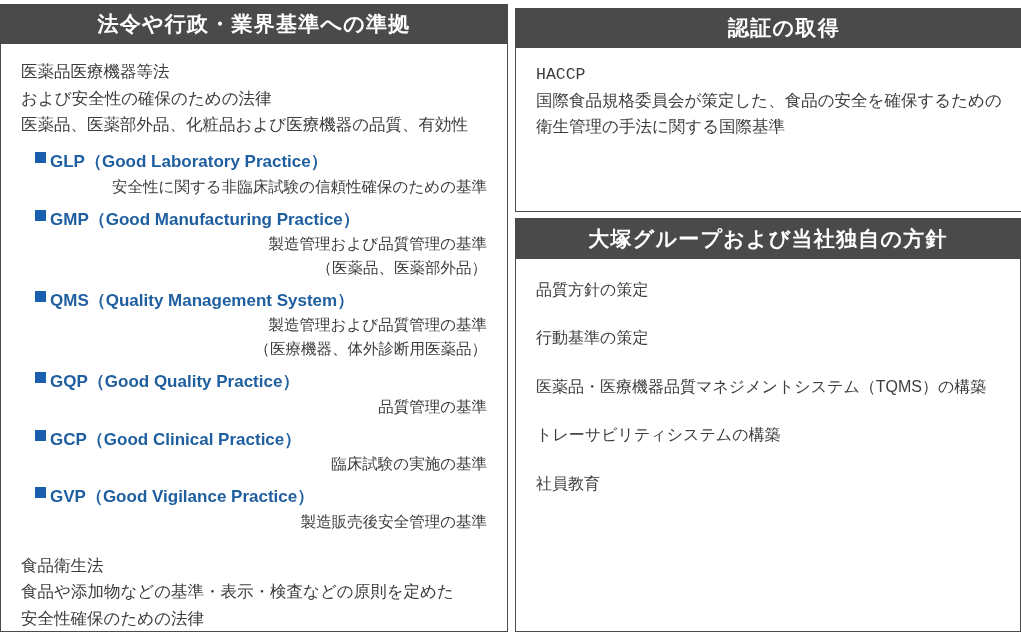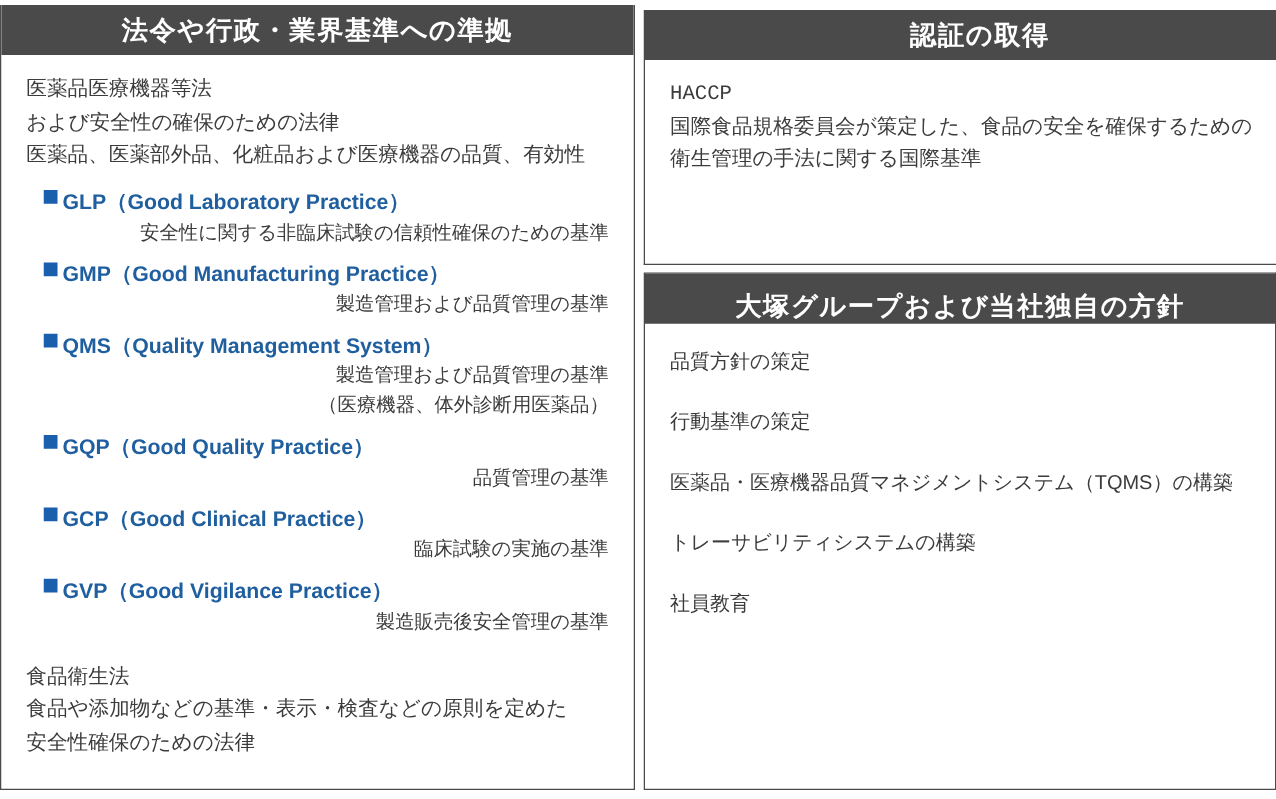--- a/index.html
+++ b/index.html
@@ -133,21 +133,20 @@
   
   #card-policy {
     left: 515px;
     top: 218px;
     width: 506px;
     height: 414px;
   }
   #card-policy .card-header {
     height: 40px;
     font-size: 21px;
-    align-items: flex-end;
   }
   #card-policy .card-body {
     padding: 20px 20px 0 20px;
   }
   .policy-list {
     margin: 0;
     padding: 0;
     list-style: none;
   }
   .policy-item {
@@ -187,20 +186,21 @@
           </div>
         </li>
 
         <li class="practice-item">
           <div class="practice-title">
             <span class="marker-square"></span>
             <span>GMP（Good Manufacturing Practice）</span>
           </div>
           <div class="practice-desc">
             <div class="dline">製造管理および品質管理の基準</div>
+            <div class="dline">（医薬品、医薬部外品）</div>
           </div>
         </li>
 
         <li class="practice-item">
           <div class="practice-title">
             <span class="marker-square"></span>
             <span>QMS（Quality Management System）</span>
           </div>
           <div class="practice-desc">
             <div class="dline">製造管理および品質管理の基準</div>

